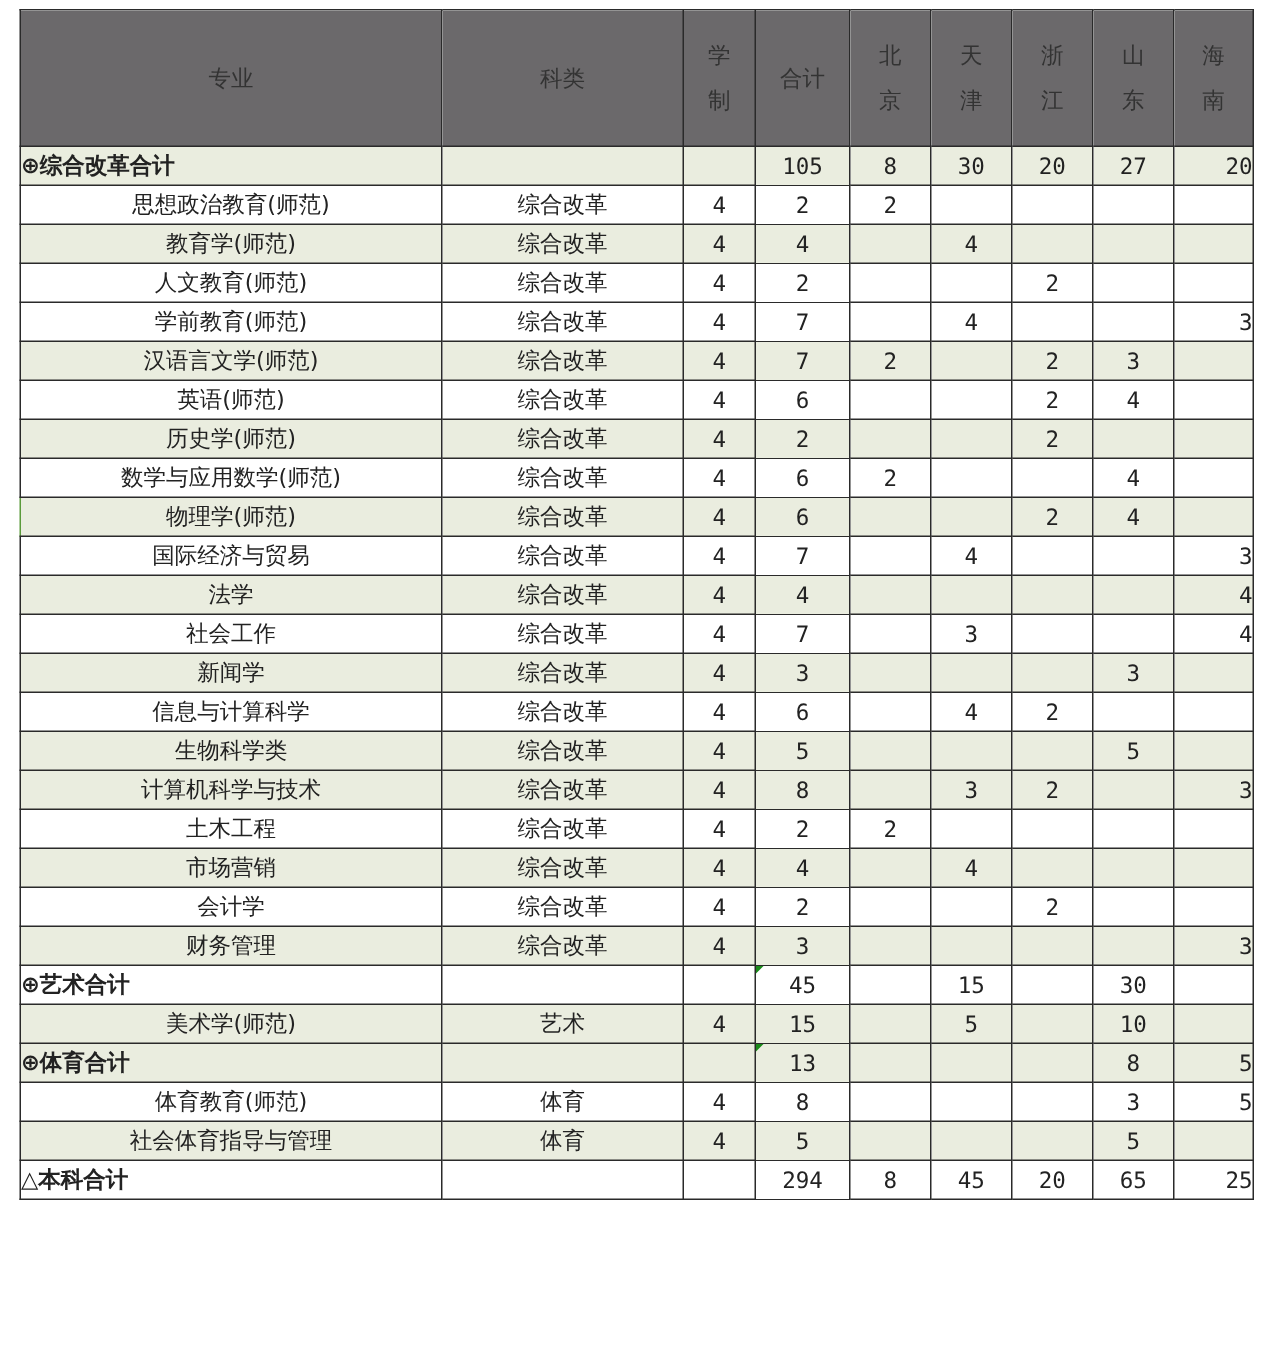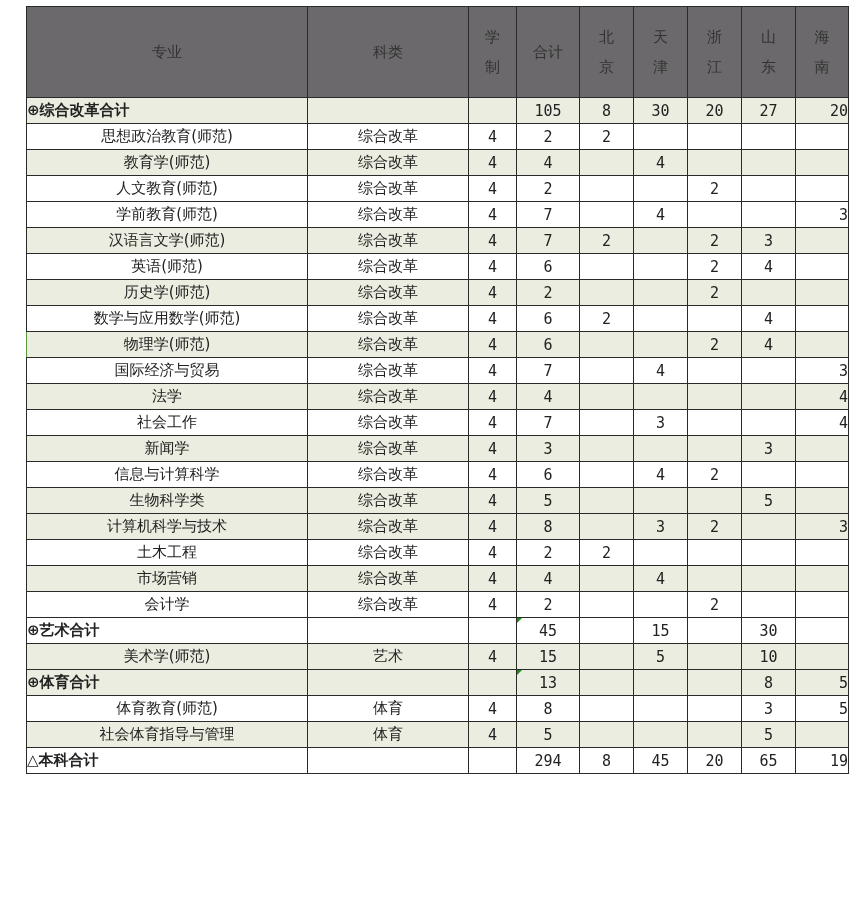--- a/index.html
+++ b/index.html
@@ -1,18 +1,18 @@
 <!DOCTYPE html>
 <html><head>
 <meta charset="utf-8">
 <style>
   html, body { margin: 0; padding: 0; background: #ffffff; }
   body { width: 851px; height: 899px; position: relative; overflow: hidden; font-family: "DejaVu Sans", sans-serif; }
   table.grid {
-    position: absolute; left: 26px; top: 6px;
+    position: absolute; left: 13px; top: 6px;
     border-collapse: collapse; table-layout: fixed;
     width: 822px;
   }
   table.grid td, table.grid th {
     border: 1px solid #2a2a2a;
     padding: 0; height: 25px; font-size: 15px; color: #222;
     overflow: hidden; white-space: nowrap;
   }
   table.grid thead th {
     background: #6b696b; height: 90px; font-weight: normal; color: #333;
@@ -277,20 +277,31 @@
         <td class="name">会计学</td>
         <td class="cat">综合改革</td>
         <td class="c">4</td>
         <td class="c total"><span>2</span></td>
         <td class="c"></td>
         <td class="c"></td>
         <td class="c">2</td>
         <td class="c"></td>
         <td class="r"></td>
       </tr>
+      <tr class="alt">
+        <td class="name">财务管理</td>
+        <td class="cat">综合改革</td>
+        <td class="c">4</td>
+        <td class="c total"><span>3</span></td>
+        <td class="c"></td>
+        <td class="c"></td>
+        <td class="c"></td>
+        <td class="c"></td>
+        <td class="r">3</td>
+      </tr>
       <tr class="row">
         <td class="group-name">⊕艺术合计</td>
         <td class="cat"></td>
         <td class="c"></td>
         <td class="c total"><span class="tri"></span><span>45</span></td>
         <td class="c"></td>
         <td class="c">15</td>
         <td class="c"></td>
         <td class="c">30</td>
         <td class="r"></td>
@@ -341,16 +352,16 @@
       </tr>
       <tr class="row">
         <td class="group-name">△本科合计</td>
         <td class="cat"></td>
         <td class="c"></td>
         <td class="c total"><span>294</span></td>
         <td class="c">8</td>
         <td class="c">45</td>
         <td class="c">20</td>
         <td class="c">65</td>
-        <td class="r">19</td>
+        <td class="r">25</td>
       </tr>
     </tbody>
 </table>
 
 </body></html>

